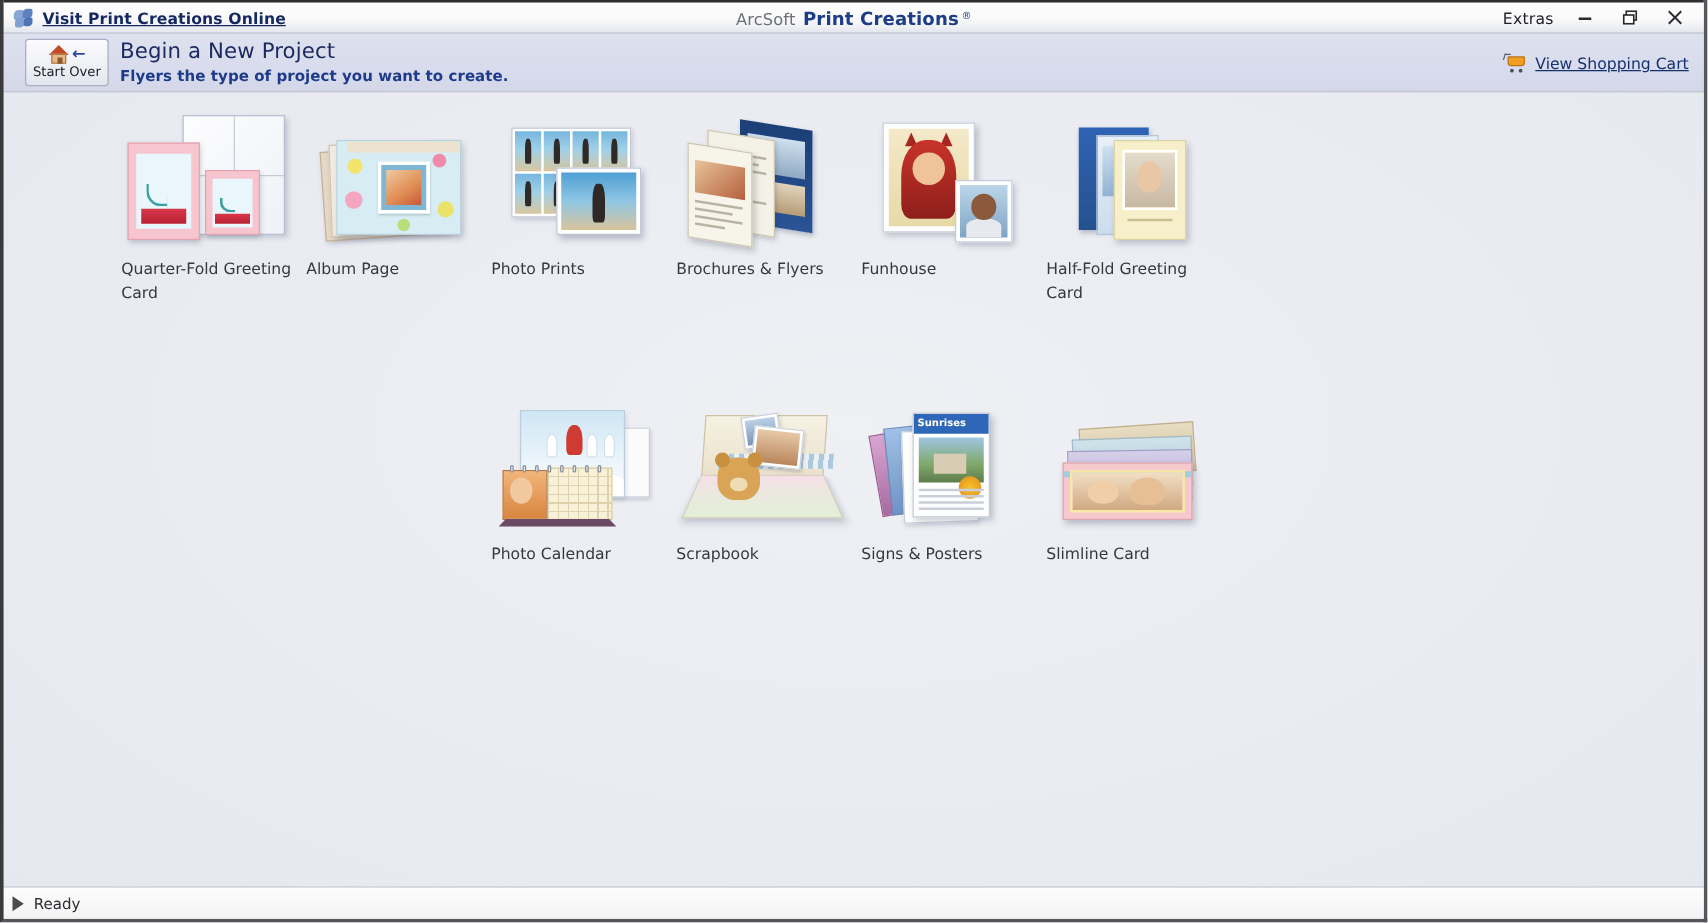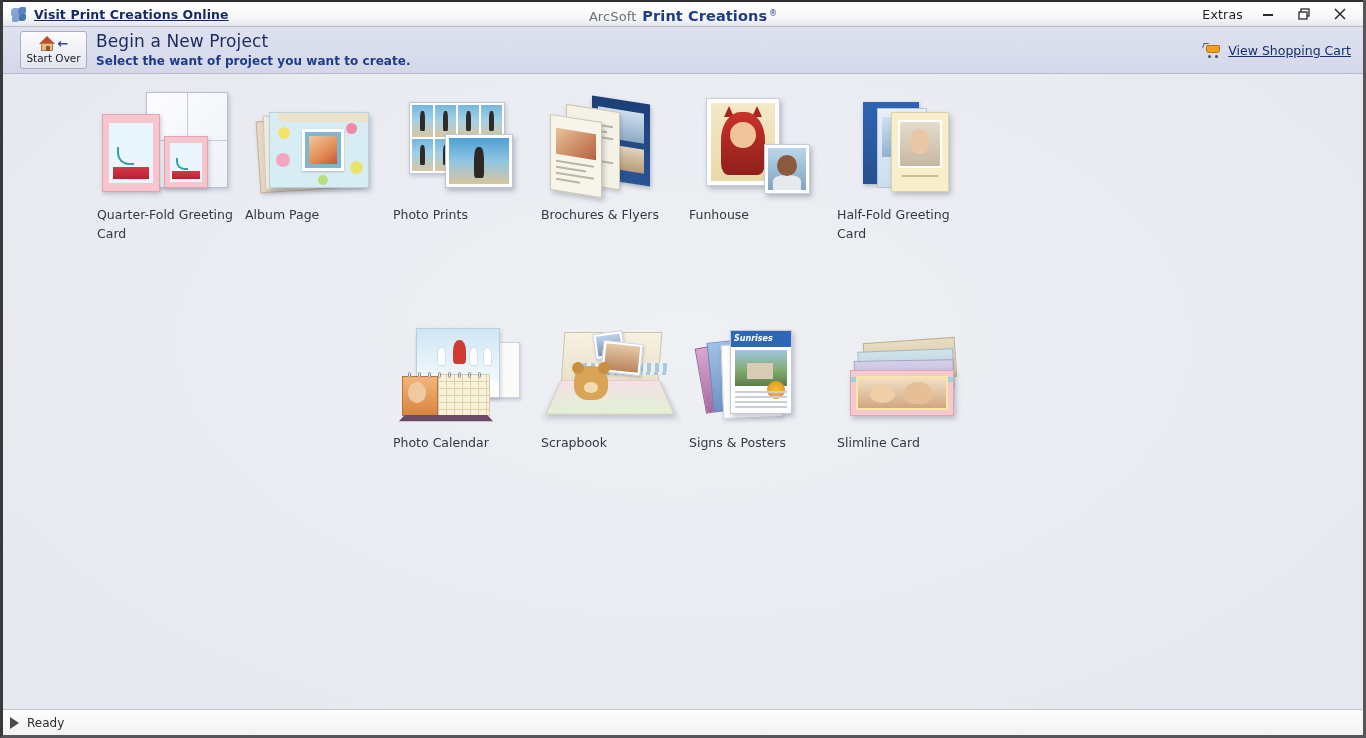--- a/index.html
+++ b/index.html
@@ -149,21 +149,21 @@
   .row2 { top: 240px; }
 
   .proj {
     width: 148px;
     display: flex; flex-direction: column; align-items: center;
     cursor: pointer; user-select: none;
   }
   .proj .art {
     height: 110px; width: 148px;
     position: relative;
-    display: flex; align-items: flex-end; justify-content: center; font-style: italic;
+    display: flex; align-items: flex-end; justify-content: center;
   }
   .proj .label {
     margin-top: 10px;
     font-size: 12.5px; color: #35393f; text-align: left; line-height: 1.5;
     width: 140px;
   }
 
   
   .qf { width: 130px; height: 104px; position: relative; }
   .qf .sheet { position: absolute; left: 44px; top: 0; width: 82px; height: 96px;
@@ -436,21 +436,21 @@
             <span class="body"></span>
             <span class="door"></span>
           </span>
         <span class="backarrow">←</span>
       </span>
       <span class="so-label">Start Over</span>
     </div>
 
     <div class="header-texts">
       <div class="header-title">Begin a New Project</div>
-      <div class="header-sub">Select the want of project you want to create.</div>
+      <div class="header-sub">Flyers the type of project you want to create.</div>
     </div>
 
     <div class="cart-wrap">
       <span class="cart-icon">
         <span class="handle"></span>
           <span class="basket"></span>
         <span class="w1"></span>
           <span class="w2"></span>
       </span>
       <span class="cart-text">View Shopping Cart</span>

